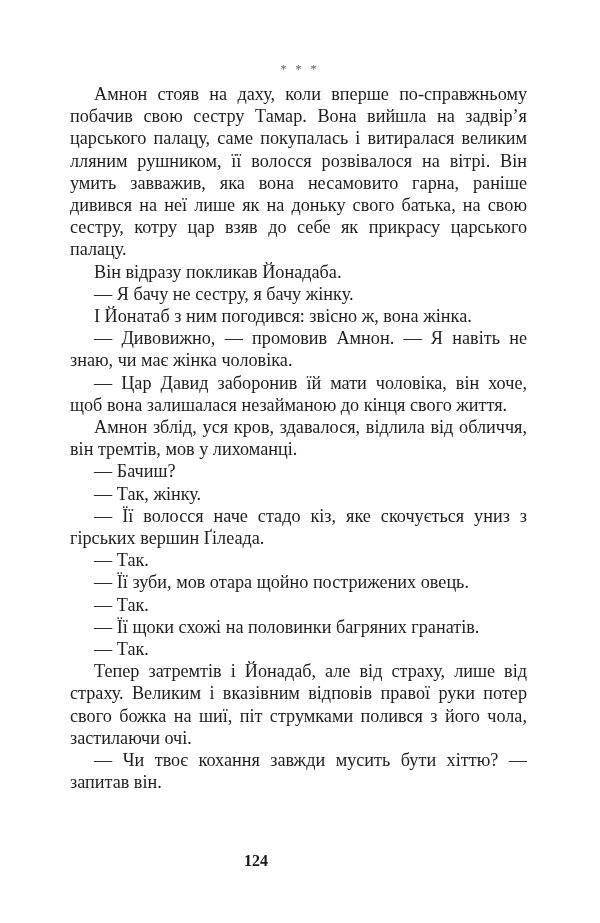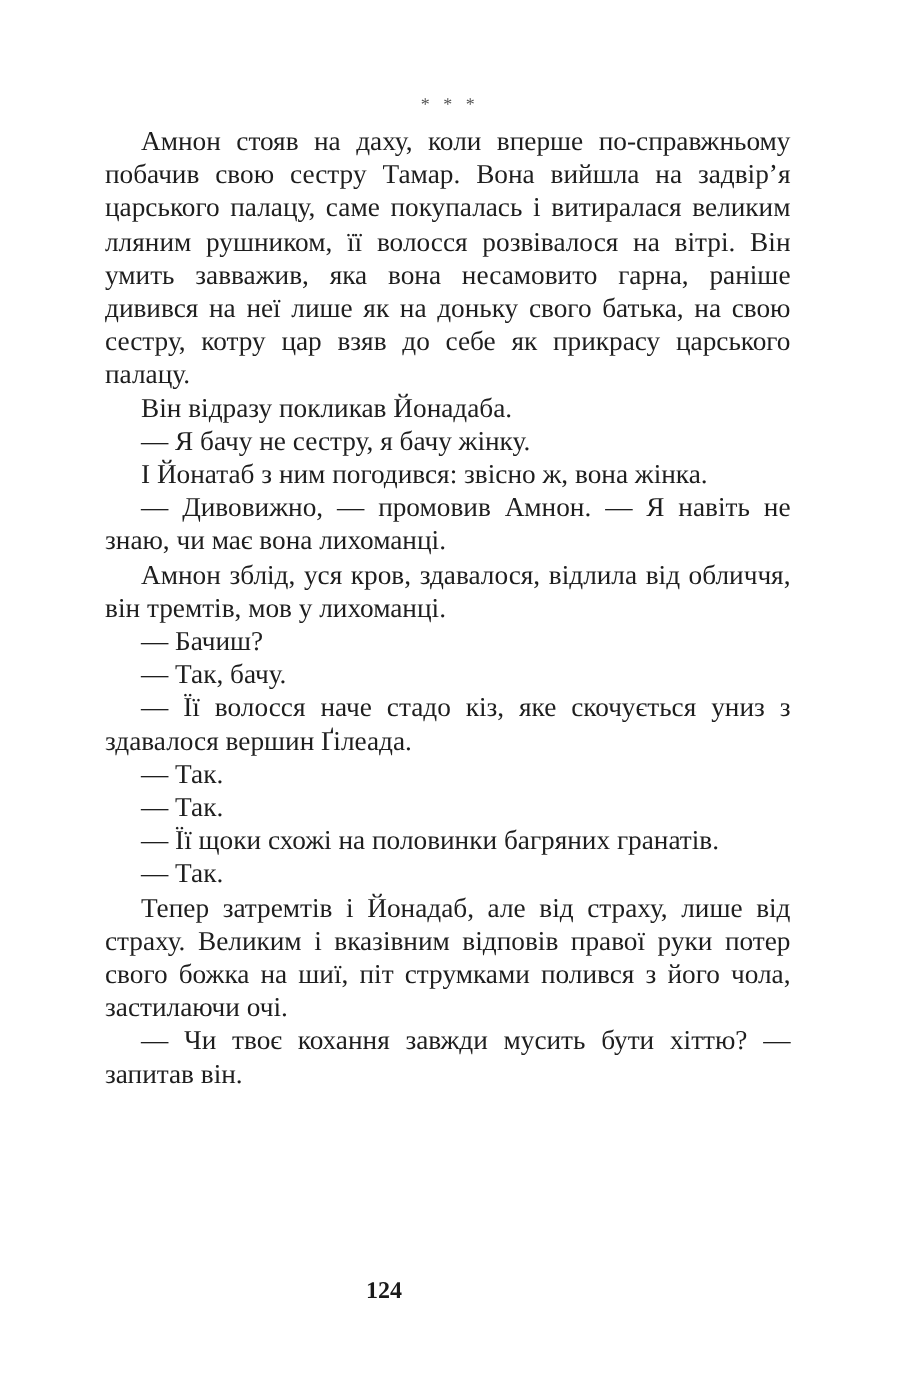--- a/index.html
+++ b/index.html
@@ -53,26 +53,28 @@
 </head>
 <body>
 
 <div class="separator">* * *</div>
 
 <div class="text-block">
   <p class="para">Амнон стояв на даху, коли вперше по-справжньому побачив свою сестру Тамар. Вона вийшла на задвір’я царського палацу, саме покупалась і витиралася великим лляним рушником, її волосся розвівалося на вітрі. Він умить завважив, яка вона несамовито гарна, раніше дивився на неї лише як на доньку свого батька, на свою сестру, котру цар взяв до себе як прикрасу царського палацу.</p>
   <p class="para">Він відразу покликав Йонадаба.</p>
   <p class="para">— Я бачу не сестру, я бачу жінку.</p>
   <p class="para">І Йонатаб з ним погодився: звісно ж, вона жінка.</p>
-  <p class="para">— Дивовижно, — промовив Амнон. — Я навіть не знаю, чи має вона лихоманці.</p>
+  <p class="para">— Дивовижно, — промовив Амнон. — Я навіть не знаю, чи має жінка чоловіка.</p>
+  <p class="para">— Цар Давид заборонив їй мати чоловіка, він хоче, щоб вона залишалася незайманою до кінця свого життя.</p>
   <p class="para">Амнон зблід, уся кров, здавалося, відлила від обличчя, він тремтів, мов у лихоманці.</p>
   <p class="para">— Бачиш?</p>
-  <p class="para">— Так, бачу.</p>
-  <p class="para">— Її волосся наче стадо кіз, яке скочується униз з здавалося вершин Ґілеада.</p>
+  <p class="para">— Так, жінку.</p>
+  <p class="para">— Її волосся наче стадо кіз, яке скочується униз з гірських вершин Ґілеада.</p>
   <p class="para">— Так.</p>
+  <p class="para">— Її зуби, мов отара щойно пострижених овець.</p>
   <p class="para">— Так.</p>
   <p class="para">— Її щоки схожі на половинки багряних гранатів.</p>
   <p class="para">— Так.</p>
   <p class="para">Тепер затремтів і Йонадаб, але від страху, лише від страху. Великим і вказівним відповів правої руки потер свого божка на шиї, піт струмками полився з його чола, застилаючи очі.</p>
   <p class="para">— Чи твоє кохання завжди мусить бути хіттю? — запитав він.</p>
 </div>
 
 <div class="page-number">124</div>
 
 </body></html>

